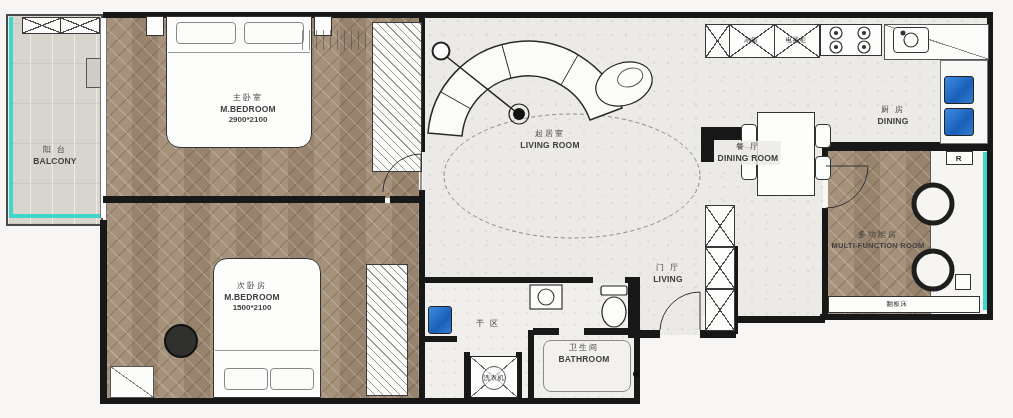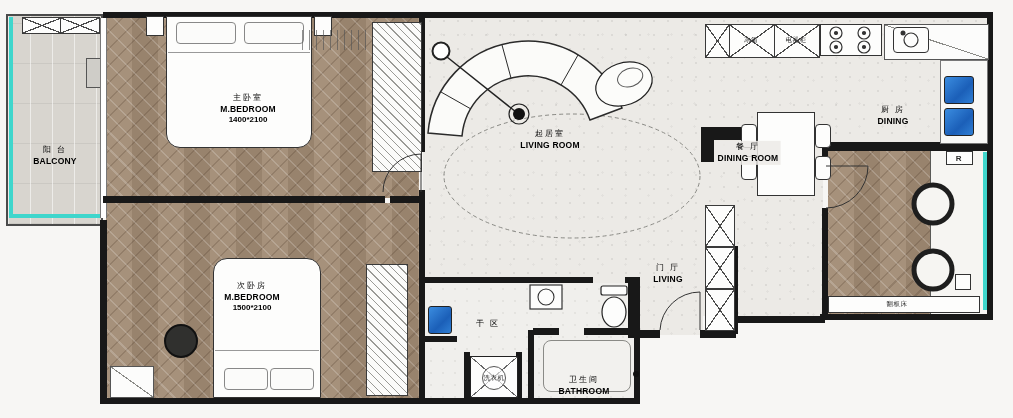--- a/index.html
+++ b/index.html
@@ -24,21 +24,21 @@
     linear-gradient(to top right, transparent calc(50% - .6px), #4a4a4a calc(50% - .6px), #4a4a4a calc(50% + .6px), transparent calc(50% + .6px)),
     linear-gradient(to bottom right, transparent calc(50% - .6px), #4a4a4a calc(50% - .6px), #4a4a4a calc(50% + .6px), transparent calc(50% + .6px));}
   .hatch{position:absolute;background:repeating-linear-gradient(45deg,#fbfbfa 0 5px,#9a9a96 5px 6px);border:1px solid #3a3a3a;}
   .diag{position:absolute;background-color:#fcfcfb;border:1px solid #555;background-image:
     linear-gradient(to top right, transparent calc(50% - .5px), #8a8a86 calc(50% - .5px), #8a8a86 calc(50% + .5px), transparent calc(50% + .5px));}
   .white-box{position:absolute;background:#fdfdfc;border:1.4px solid #333;box-sizing:border-box;}
   .gray-box{position:absolute;background:#cfcdc8;border:1px solid #555;box-sizing:border-box;}
   .blue{position:absolute;background:linear-gradient(135deg,#3b8de0,#1b5fb8 60%,#2f7fd4);border:1.5px solid #222;border-radius:3px;box-sizing:border-box;}
   .divider{position:absolute;background:#fff;border-left:1px solid #777;border-right:1px solid #777;box-sizing:border-box;}
   .pillow{position:absolute;background:#fbfbfa;border:1px solid #888;border-radius:4px;}
-  .lbl{position:absolute;transform:translate(-50%,-50%);text-align:center;color:#000000;white-space:nowrap;line-height:1.35;}
+  .lbl{position:absolute;transform:translate(-50%,-50%);text-align:center;color:#404040;white-space:nowrap;line-height:1.35;}
   .lbl .zh{font-size:8px;letter-spacing:2px;}
   .lbl .en{font-size:8.5px;font-weight:bold;letter-spacing:.2px;}
   .lbl .dims{font-size:8px;font-weight:bold;}
   .tiny{position:absolute;transform:translate(-50%,-50%);font-size:7px;color:#2e2e2e;white-space:nowrap;letter-spacing:.5px;}
   .wm{position:absolute;background-color:#fdfdfc;border:1.6px solid #222;box-sizing:border-box;background-image:
     linear-gradient(to top right, transparent calc(50% - .5px), #666 calc(50% - .5px), #666 calc(50% + .5px), transparent calc(50% + .5px)),
     linear-gradient(to bottom right, transparent calc(50% - .5px), #666 calc(50% - .5px), #666 calc(50% + .5px), transparent calc(50% + .5px));}
   .wm .drum{position:absolute;left:50%;top:52%;width:22px;height:22px;border:1px solid #555;border-radius:50%;transform:translate(-50%,-50%);background:rgba(255,255,255,.6);}
   .chair-dark{position:absolute;background:#30302e;border:2px solid #111;border-radius:50%;box-sizing:border-box;}
   svg.overlay{position:absolute;left:0;top:0;pointer-events:none;}
@@ -195,21 +195,21 @@
   </svg>
 
   <div class="lbl" style="left:55px;top:156px">
     <div class="zh">阳 台</div>
     <div class="en">BALCONY</div>
   </div>
 
   <div class="lbl" style="left:248px;top:110px">
     <div class="zh">主卧室</div>
     <div class="en">M.BEDROOM</div>
-    <div class="dims">1400*2100</div>
+    <div class="dims">2900*2100</div>
   </div>
 
   <div class="lbl" style="left:252px;top:298px">
     <div class="zh">次卧房</div>
     <div class="en">M.BEDROOM</div>
     <div class="dims">1500*2100</div>
   </div>
 
   <div class="lbl" style="left:550px;top:140px">
     <div class="zh">起居室</div>
@@ -224,25 +224,29 @@
   <div class="lbl" style="left:748px;top:153px;background:rgba(236,234,230,.85);padding:1px 2px">
     <div class="zh">餐 厅</div>
     <div class="en">DINING ROOM</div>
   </div>
 
   <div class="lbl" style="left:668px;top:274px">
     <div class="zh">门 厅</div>
     <div class="en">LIVING</div>
   </div>
 
-  <div class="lbl" style="left:584px;top:386px">
+  <div class="lbl" style="left:584px;top:354px">
     <div class="zh">卫生间</div>
     <div class="en">BATHROOM</div>
   </div>
 
+  <div class="lbl" style="left:878px;top:240px">
+    <div class="zh">多功能房</div>
+    <div class="en" style="font-size:7.5px">MULTI-FUNCTION ROOM</div>
+  </div>
 
   <div class="lbl" style="left:488px;top:324px">
     <div class="zh">干 区</div>
   </div>
 
   <div class="tiny" style="left:494px;top:378px;font-size:6.5px">洗衣机</div>
   <div class="tiny" style="left:751px;top:40px;font-size:6.5px">冰箱</div>
   <div class="tiny" style="left:796px;top:40px;font-size:6.5px">电器柜</div>
   <div class="tiny" style="left:897px;top:304px;font-size:6.5px">翻板床</div>
   <div class="tiny" style="left:959px;top:158px;font-size:8px;font-weight:bold">R</div>

